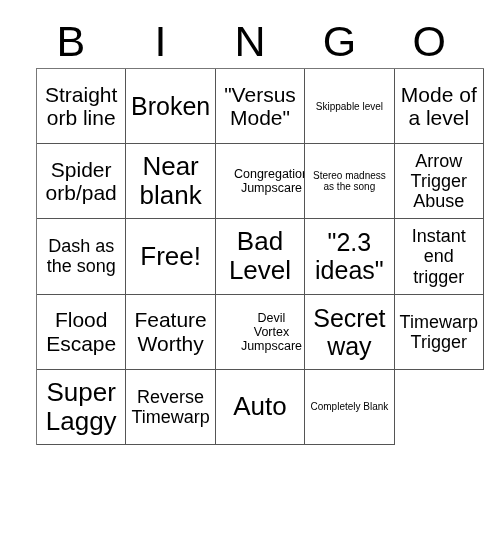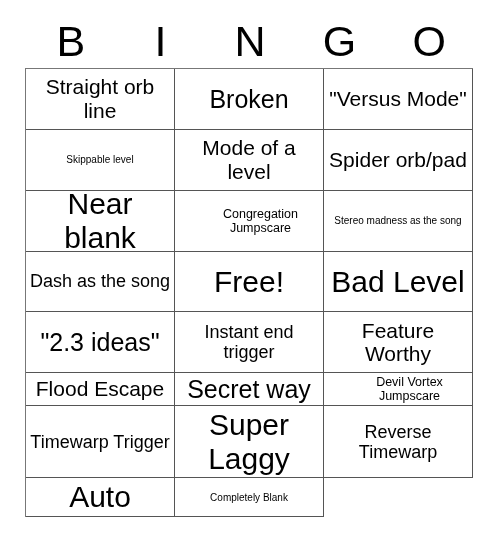--- a/index.html
+++ b/index.html
@@ -43,29 +43,29 @@
     line-height: 1;
     font-weight: 400;
     letter-spacing: 0px;
     color: #000000;
     user-select: none;
   }
 
   
   #grid {
     position: absolute;
-    left: 25px;
+    left: 36px;
     top: 68px;
     width: 448px;
-    height: 449px;
+    height: 377px;
     border-top: 1px solid #777777;
     border-left: 1px solid #777777;
     box-sizing: border-box;
     display: grid;
-    grid-template-columns: repeat(3, 1fr);
+    grid-template-columns: repeat(5, 1fr);
     grid-template-rows: repeat(5, 1fr);
   }
 
   .cell {
     border-right: 1px solid #555555;
     border-bottom: 1px solid #555555;
     box-sizing: border-box;
     display: flex;
     align-items: center;
     justify-content: center;
@@ -77,21 +77,21 @@
 
   .cell-text {
     display: block;
     width: 100%;
     line-height: 1.12;
     word-wrap: break-word;
     hyphens: none;
   }
 
   
-  .fs-xxl .cell-text { font-size: 30px; }
+  .fs-xxl .cell-text { font-size: 26px; }
   .fs-xl  .cell-text { font-size: 25px; }
   .fs-lg  .cell-text { font-size: 21px; }
   .fs-md  .cell-text { font-size: 18px; }
   .fs-sm  .cell-text { font-size: 10px; }
   .fs-xs  .cell-text { font-size: 12.5px; margin-left: 23px; }
 </style>
 </head>
 <body style="background: rgb(255, 255, 255); color: rgb(0, 0, 0);">
 
 <div id="bingo-card">
@@ -129,46 +129,49 @@
       <span class="cell-text">Near blank</span>
     </div>
     <div class="cell fs-xs">
       <span class="cell-text">Congregation Jumpscare</span>
     </div>
     <div class="cell fs-sm">
       <span class="cell-text">Stereo madness as the song</span>
     </div>
 
     <div class="cell fs-md">
+      <span class="cell-text">Arrow Trigger Abuse</span>
+    </div>
+    <div class="cell fs-md">
       <span class="cell-text">Dash as the song</span>
     </div>
     <div class="cell fs-xxl">
       <span class="cell-text">Free!</span>
     </div>
     <div class="cell fs-xxl">
       <span class="cell-text">Bad Level</span>
     </div>
     <div class="cell fs-xl">
       <span class="cell-text">"2.3 ideas"</span>
     </div>
 
     <div class="cell fs-md">
       <span class="cell-text">Instant end trigger</span>
     </div>
     <div class="cell fs-lg">
+      <span class="cell-text">Flood Escape</span>
+    </div>
+    <div class="cell fs-lg">
       <span class="cell-text">Feature Worthy</span>
     </div>
-    <div class="cell fs-lg">
-      <span class="cell-text">Flood Escape</span>
+    <div class="cell fs-xs">
+      <span class="cell-text">Devil Vortex Jumpscare</span>
     </div>
     <div class="cell fs-xl">
       <span class="cell-text">Secret way</span>
-    </div>
-    <div class="cell fs-xs">
-      <span class="cell-text">Devil Vortex Jumpscare</span>
     </div>
 
     <div class="cell fs-md">
       <span class="cell-text">Timewarp Trigger</span>
     </div>
     <div class="cell fs-xxl">
       <span class="cell-text">Super Laggy</span>
     </div>
     <div class="cell fs-md">
       <span class="cell-text">Reverse Timewarp</span>

